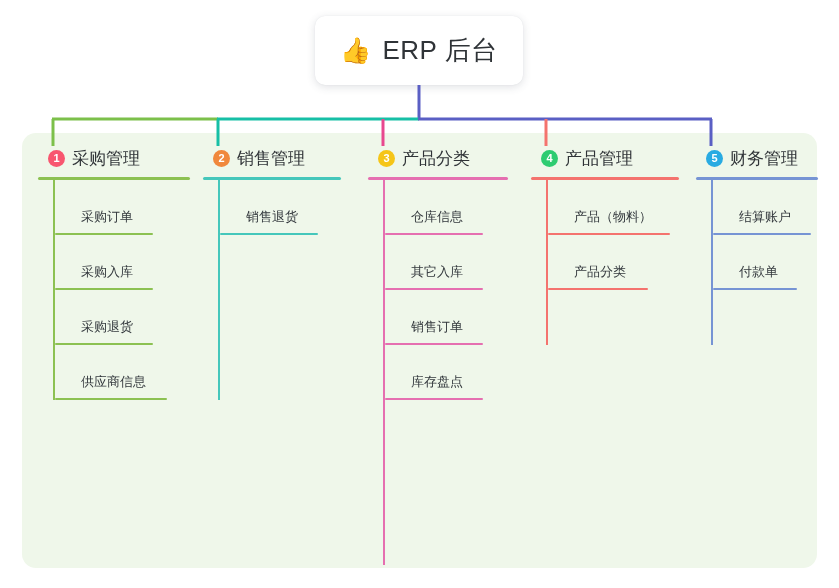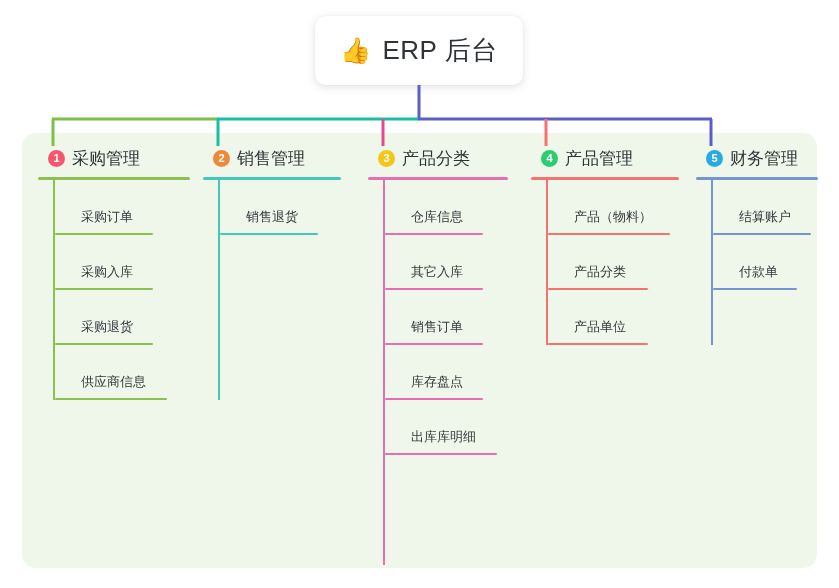--- a/index.html
+++ b/index.html
@@ -210,46 +210,38 @@
           <div class="leaf-underline" style="background: rgb(229, 111, 176); width: 98px;"></div>
         </div>
         <div class="leaf">
           <span class="leaf-label">销售订单</span>
           <div class="leaf-underline" style="background: rgb(229, 111, 176); width: 98px;"></div>
         </div>
         <div class="leaf">
           <span class="leaf-label">库存盘点</span>
           <div class="leaf-underline" style="background: rgb(229, 111, 176); width: 98px;"></div>
         </div>
-        <div class="leaf">
-          <span class="leaf-label">出库库明细</span>
-          <div class="leaf-underline" style="background: rgb(229, 111, 176); width: 112px;"></div>
-        </div>
       </div>
     </div>
     <div class="column" style="left: 531px; width: 148px;">
       <div class="col-header">
         <span class="badge" style="background: rgb(46, 204, 113);">4</span>
         <span class="col-title">产品管理</span>
       </div>
       <div class="col-underline" style="background: rgb(244, 115, 110); width: 148px;"></div>
       <div class="items">
         <div class="spine" style="background: rgb(244, 115, 110); height: 165px;"></div>
         <div class="leaf">
           <span class="leaf-label">产品（物料）</span>
           <div class="leaf-underline" style="background: rgb(244, 115, 110); width: 122px;"></div>
         </div>
         <div class="leaf">
           <span class="leaf-label">产品分类</span>
           <div class="leaf-underline" style="background: rgb(244, 115, 110); width: 100px;"></div>
         </div>
-        <div class="leaf">
-          <span class="leaf-label">产品单位</span>
-          <div class="leaf-underline" style="background: rgb(244, 115, 110); width: 100px;"></div>
-        </div>
       </div>
     </div>
     <div class="column" style="left: 696px; width: 122px;">
       <div class="col-header">
         <span class="badge" style="background: rgb(41, 171, 226);">5</span>
         <span class="col-title">财务管理</span>
       </div>
       <div class="col-underline" style="background: rgb(118, 148, 212); width: 122px;"></div>
       <div class="items">
         <div class="spine" style="background: rgb(118, 148, 212); height: 165px;"></div>

